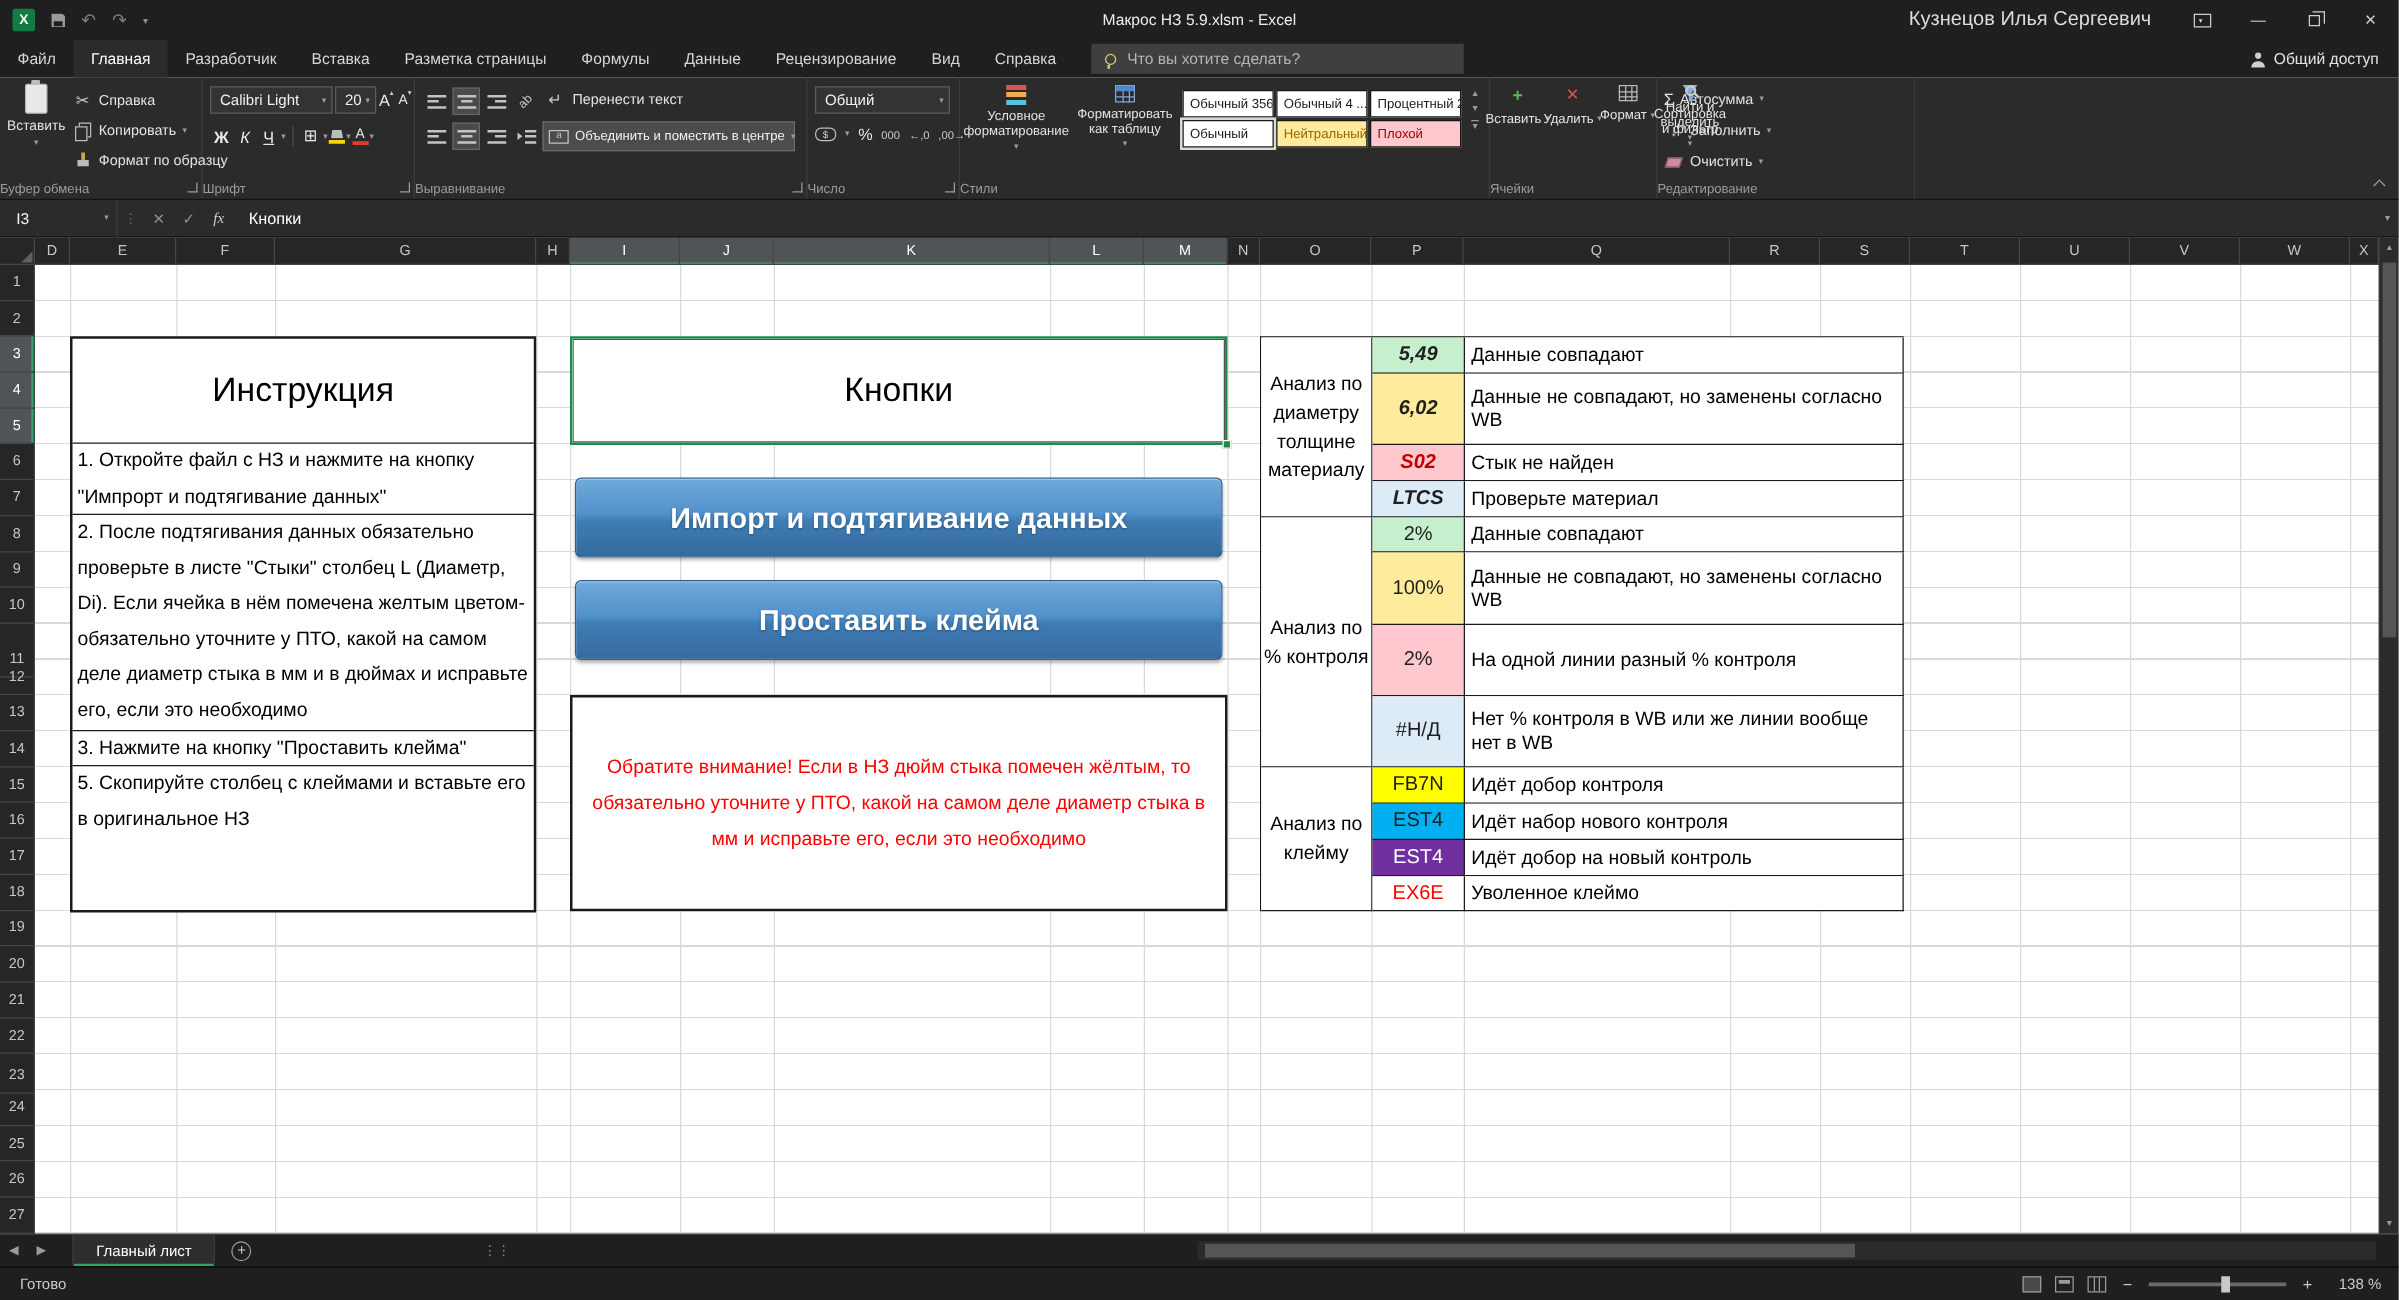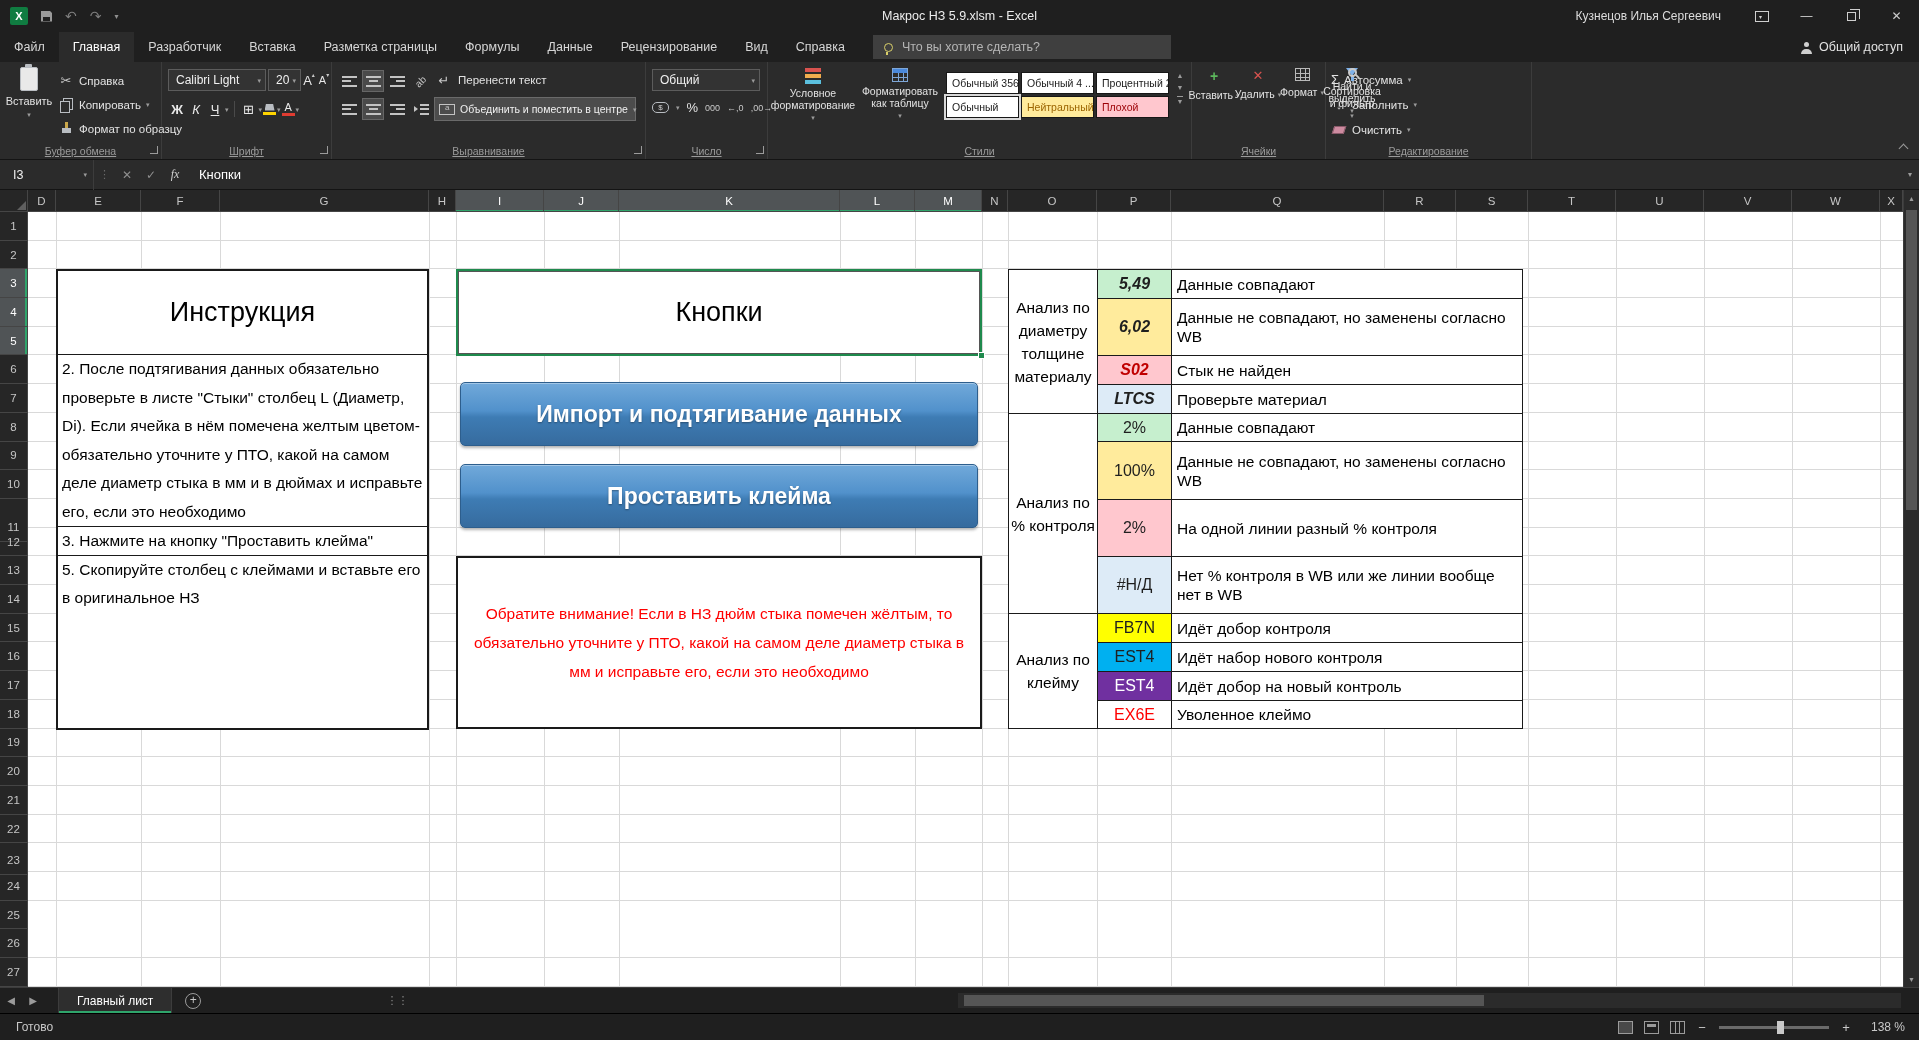--- a/index.html
+++ b/index.html
@@ -8,42 +8,42 @@
 
 #titlebar{position:absolute;top:0;left:0;right:0;height:32px;background:#1f1f1f;display:flex;align-items:center;color:#cfcfcf;z-index:6;}
 .qat{display:flex;align-items:center;gap:13px;padding-left:10px;}
 .appicon{width:18px;height:18px;background:#107c41;color:#fff;font-weight:700;font-size:11px;display:flex;align-items:center;justify-content:center;border-radius:2px;}
 .diskic{width:11px;height:11px;background:#9a9a9a;clip-path:polygon(0 0,78% 0,100% 22%,100% 100%,0 100%);position:relative;}
 .diskic::after{content:"";position:absolute;left:2px;bottom:1px;width:7px;height:4px;background:#1f1f1f;}
 .qic{color:#7e7e7e;font-size:14px;line-height:1;}
 .chevd{color:#8f8f8f;font-size:8px;}
 #wintitle{position:absolute;left:50%;transform:translateX(-50%);font-size:12.5px;color:#ececec;white-space:nowrap;}
 .tbright{margin-left:auto;display:flex;align-items:center;height:100%;}
-#username{font-size:12px;color:#dcdcdc;margin-right:18px;}
+#username{font-size:16px;color:#dcdcdc;margin-right:18px;}
 .winbtn{width:45px;height:32px;display:flex;align-items:center;justify-content:center;color:#cfcfcf;font-size:12px;}
 .ribopts{width:14px;height:11px;border:1px solid #cfcfcf;position:relative;}
 .ribopts::after{content:"▾";position:absolute;font-size:6px;left:3.5px;top:1.5px;color:#cfcfcf;}
 .restic{width:9px;height:9px;border:1px solid #cfcfcf;position:relative;background:#1f1f1f;}
 .restic::before{content:"";position:absolute;left:2px;top:-4px;width:9px;height:9px;border:1px solid #cfcfcf;border-left:none;border-bottom:none;}
 
 #tabrow{position:absolute;top:32px;left:0;right:0;height:30px;background:#1f1f1f;display:flex;align-items:stretch;z-index:5;}
 #ribbon-tabs{display:flex;}
 .rtab{padding:0 14px;display:flex;align-items:center;font-size:12.5px;color:#d6d6d6;white-space:nowrap;}
 .rtab.active{background:#2b2b2b;color:#fff;}
 #tellme{width:298px;height:24px;margin:3px 0 0 14px;background:#3f3f3f;display:flex;align-items:center;gap:9px;padding-left:11px;color:#b5b5b5;font-size:12.5px;}
 .bulbic{width:9px;height:9px;border:1.5px solid #d9cf6a;border-radius:50%;position:relative;flex:none;}
 .bulbic::after{content:"";position:absolute;left:1.5px;bottom:-4px;width:2px;height:3px;background:#d9cf6a;}
 #share{margin-left:auto;display:flex;align-items:center;gap:7px;padding-right:16px;color:#e3e3e3;font-size:12.5px;}
 .personic{width:11px;height:11px;position:relative;}
 .personic::before{content:"";position:absolute;left:3px;top:0;width:5px;height:5px;border-radius:50%;background:#cfcfcf;}
 .personic::after{content:"";position:absolute;left:0;bottom:-1px;width:11px;height:5px;border-radius:5px 5px 0 0;background:#cfcfcf;}
 
 #ribbon{position:absolute;top:62px;left:0;right:0;height:98px;background:#2b2b2b;border-bottom:1px solid #141414;color:#e0e0e0;z-index:4;}
 .rgroup{position:absolute;top:0;height:97px;border-right:1px solid #3c3c3c;}
-.glabel{position:absolute;bottom:2px;left:0;right:0;text-align:center;font-size:10.5px;color:#9b9b9b;white-space:nowrap;text-decoration:underline;}
+.glabel{position:absolute;bottom:2px;left:0;right:0;text-align:left;font-size:10.5px;color:#9b9b9b;white-space:nowrap;}
 .launcher{position:absolute;right:3px;bottom:5px;width:8px;height:8px;border-right:1px solid #9b9b9b;border-bottom:1px solid #9b9b9b;}
 .chev{font-size:7px;color:#9b9b9b;line-height:1;}
 .bigbtn{position:absolute;display:flex;flex-direction:column;align-items:center;gap:4px;font-size:11px;color:#e2e2e2;text-align:center;line-height:12px;}
 .sbtn{display:flex;align-items:center;gap:5px;height:21px;font-size:11.5px;color:#e2e2e2;white-space:nowrap;}
 .ic{width:16px;height:16px;display:flex;align-items:center;justify-content:center;flex:none;color:#c9c9c9;font-size:13px;}
 .combo{position:absolute;height:22px;background:#333;border:1px solid #5c5c5c;display:flex;align-items:center;padding:0 4px 0 7px;font-size:12px;color:#f0f0f0;white-space:nowrap;overflow:hidden;}
 .combo .chev{margin-left:auto;padding-left:3px;}
 .fbtn{min-width:18px;height:20px;display:flex;align-items:center;justify-content:center;font-size:13px;color:#e8e8e8;}
 .fbtn.b{font-weight:700;}.fbtn.i{font-style:italic;}.fbtn.u{text-decoration:underline;}
 .sep{width:1px;height:16px;background:#4a4a4a;margin:0 4px;flex:none;}
@@ -504,20 +504,21 @@
         <div class="rowhdr" style="top: 660.1px; height: 28.7px;">24</div>
         <div class="rowhdr" style="top: 688.8px; height: 28.7px;">25</div>
         <div class="rowhdr" style="top: 717.5px; height: 28.7px;">26</div>
         <div class="rowhdr" style="top: 746.2px; height: 28.7px;">27</div>
       </div>
 
     <div id="cells">
       <div class="sheetbox" id="instruction">
         <div id="instr-title">Инструкция</div>
         <div id="instr-items">
+            <div class="instr-item" style="height: 57.4px;">1. Откройте файл с НЗ и нажмите на кнопку "Импрорт и подтягивание данных"</div>
             <div class="instr-item" style="height: 172.2px;">2. После подтягивания данных обязательно проверьте в листе "Стыки" столбец L (Диаметр, Di). Если ячейка в нём помечена желтым цветом- обязательно уточните у ПТО, какой на самом деле диаметр стыка в мм и в дюймах и исправьте его, если это необходимо</div>
             <div class="instr-item" style="height: 28.7px;">3. Нажмите на кнопку "Проставить клейма"</div>
             <div class="instr-item" style="height: 57.4px;">5. Скопируйте столбец с клеймами и вставьте его в оригинальное НЗ</div>
           </div>
       </div>
 
       <div class="sheetbox" id="btns-title">
         <span>Кнопки</span>
         <span class="fill-handle"></span>
       </div>

